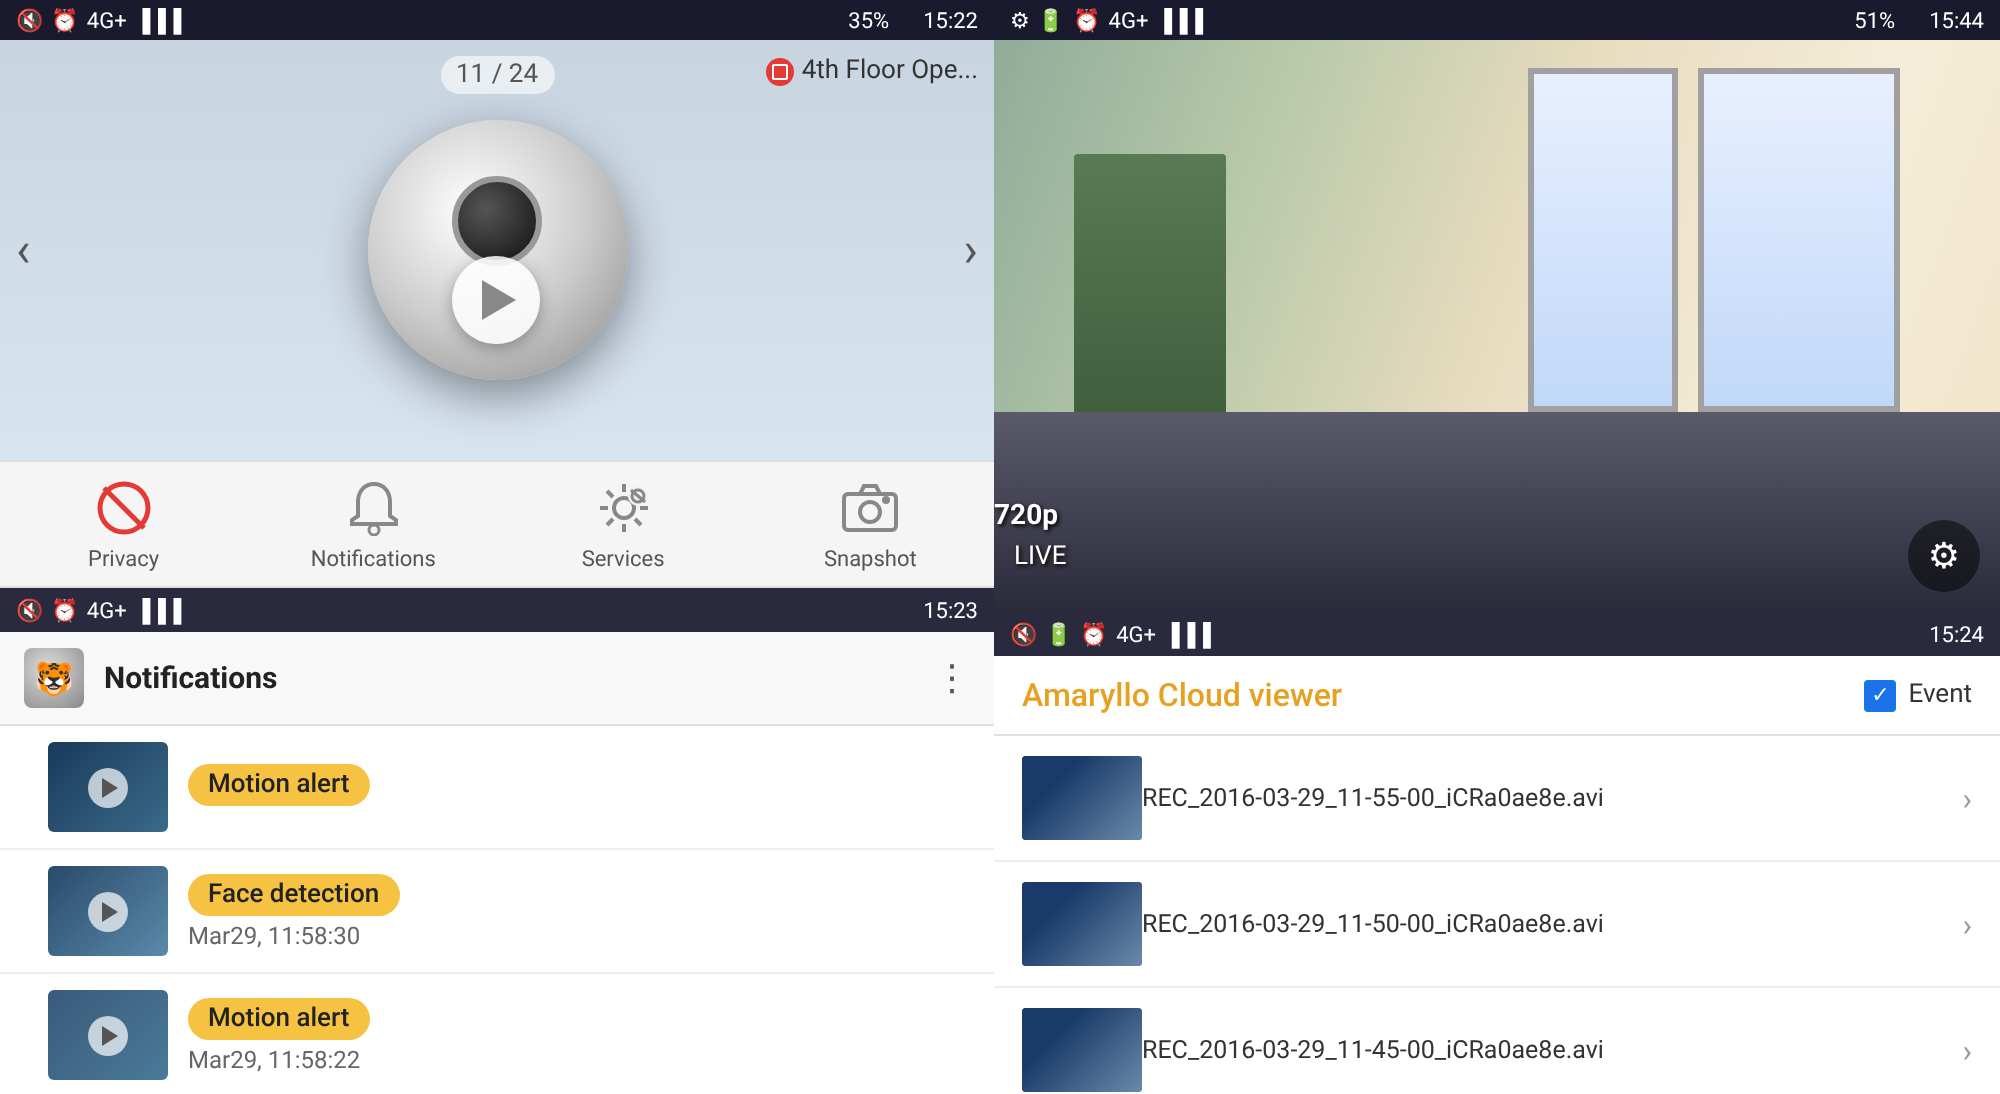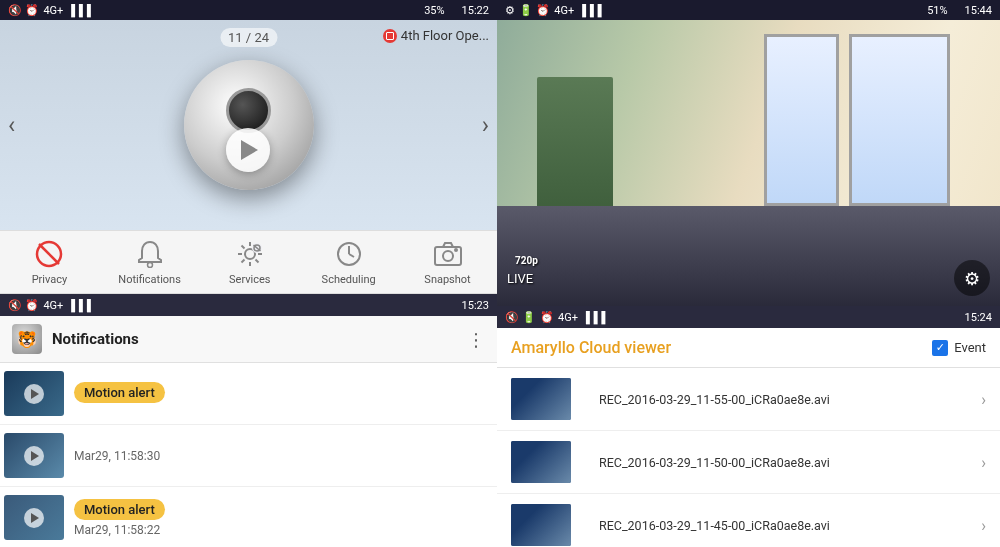--- a/index.html
+++ b/index.html
@@ -226,21 +226,21 @@
     }
     .notif-menu {
       font-size: 18px;
       color: #555;
       cursor: pointer;
     }
 
     .notification-item {
       display: flex;
       align-items: center;
-      padding: 8px 4px;
+      padding: 8px 24px;
       border-bottom: 1px solid #eee;
       gap: 10px;
     }
     .notif-thumb {
       width: 60px;
       height: 45px;
       background: linear-gradient(135deg, #2a4a6a, #4a7a9a);
       border-radius: 3px;
       flex-shrink: 0;
       position: relative;
@@ -339,22 +339,22 @@
       position: absolute;
       bottom: 0;
       left: 0;
       right: 0;
       height: 35%;
       background: linear-gradient(180deg, #5a5a6a 0%, #2a2a3a 100%);
     }
     .live-badge-720p {
       position: absolute;
       bottom: 40px;
-      left: 18px;
-      font-size: 10px;
+      left: 0;
+      font-size: 14px;
       color: #fff;
       font-weight: bold;
       text-shadow: 1px 1px 2px #000;
     }
     .live-badge-live {
       position: absolute;
       bottom: 20px;
       left: 10px;
       font-size: 13px;
       color: #fff;
@@ -423,21 +423,21 @@
       justify-content: center;
       color: #fff;
       font-size: 11px;
     }
 
     .recording-item {
       display: flex;
       align-items: center;
       padding: 10px 14px;
       border-bottom: 1px solid #eee;
-      gap: 28px;
+      gap: 0;
       cursor: pointer;
     }
     .recording-thumb {
       width: 60px;
       height: 42px;
       background: linear-gradient(135deg, #2a4a7a 0%, #4a6a9a 50%, #3a5a8a 100%);
       border-radius: 2px;
       flex-shrink: 0;
       position: relative;
       overflow: hidden;
@@ -552,30 +552,20 @@
             </g>
             <circle cx="21" cy="8" r="5" fill="#f0f0f5" stroke="none"></circle>
             <circle cx="21" cy="8" r="3" fill="none" stroke="#888" stroke-width="1.5"></circle>
             <line x1="17.5" y1="5" x2="24.5" y2="11" stroke="#888" stroke-width="1.5"></line>
           </svg>
         </div>
         <span class="toolbar-label">Services</span>
       </div>
 
 
-      <div class="toolbar-item">
-        <div class="toolbar-icon">
-          <svg width="26" height="26" viewBox="0 0 26 26">
-            <circle cx="13" cy="13" r="11" fill="none" stroke="#888" stroke-width="2"></circle>
-            <line x1="13" y1="5" x2="13" y2="13" stroke="#888" stroke-width="2"></line>
-            <line x1="13" y1="13" x2="18" y2="16" stroke="#888" stroke-width="2"></line>
-          </svg>
-        </div>
-        <span class="toolbar-label">Scheduling</span>
-      </div>
 
       <div class="toolbar-item">
         <div class="toolbar-icon">
           <svg width="28" height="24" viewBox="0 0 28 24">
             <rect x="1" y="5" width="26" height="18" rx="2" fill="none" stroke="#888" stroke-width="2"></rect>
             <circle cx="14" cy="14" r="5" fill="none" stroke="#888" stroke-width="2"></circle>
             <path d="M9 5 L11 1 L17 1 L19 5" fill="none" stroke="#888" stroke-width="2"></path>
             <circle cx="22" cy="8" r="2" fill="#888"></circle>
           </svg>
         </div>
@@ -611,20 +601,21 @@
         </div>
       </div>
 
       <div class="notification-item">
         <div class="notif-thumb" style="background:linear-gradient(135deg,#2a4a6a,#5a8aaa);">
           <div class="notif-thumb-play">
             <div class="notif-thumb-triangle"></div>
           </div>
         </div>
         <div class="notif-content">
+          <div class="notif-badge badge-face">Face detection</div>
           <div class="notif-time">Mar29, 11:58:30</div>
         </div>
       </div>
 
       <div class="notification-item">
         <div class="notif-thumb" style="background:linear-gradient(135deg,#3a5a7a,#4a7a9a);">
           <div class="notif-thumb-play">
             <div class="notif-thumb-triangle"></div>
           </div>
         </div>

